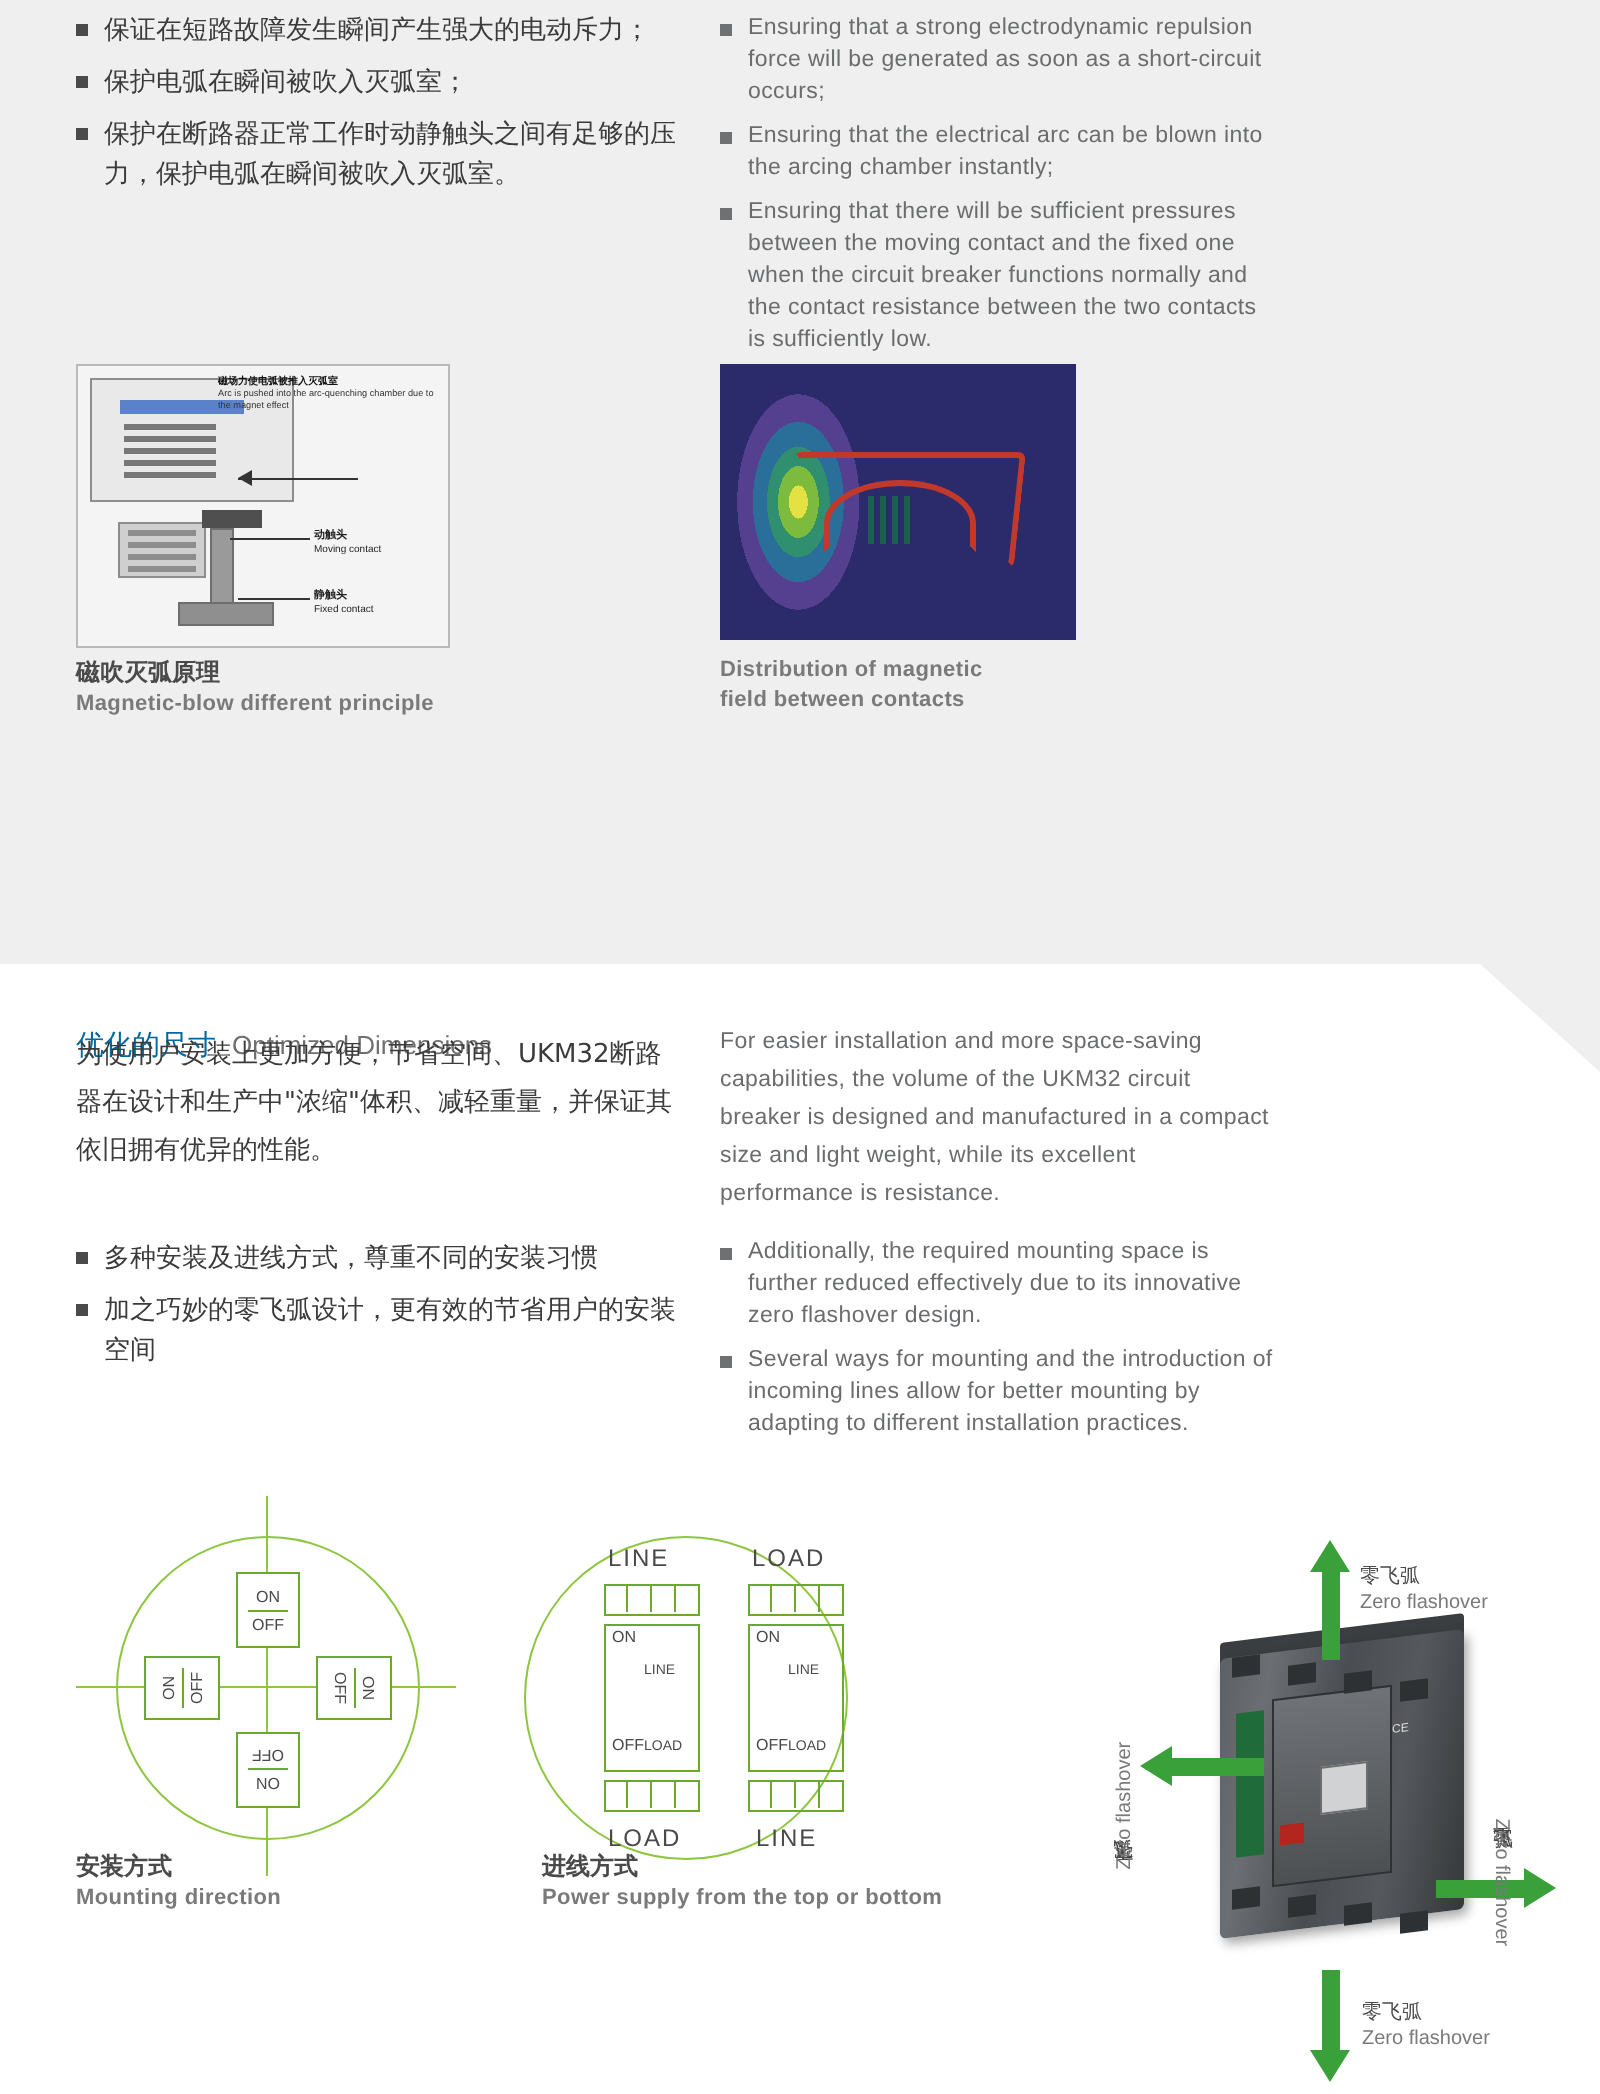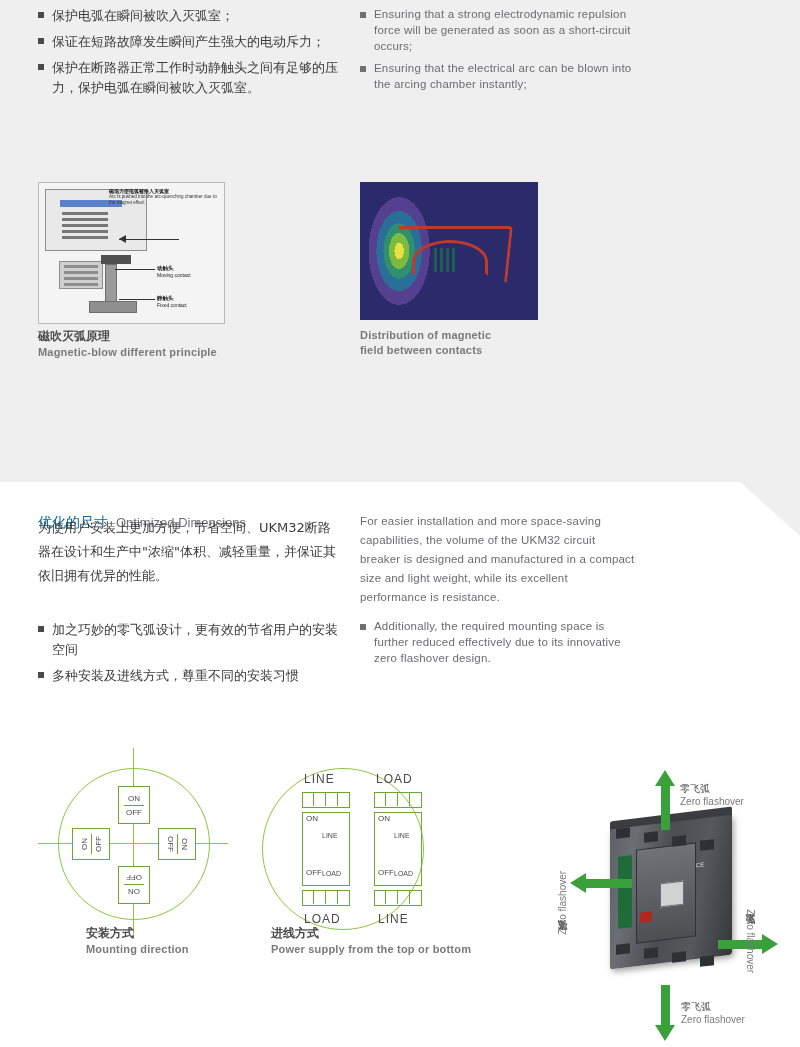--- a/index.html
+++ b/index.html
@@ -225,51 +225,55 @@
   
   .arrow{position:absolute;}
   .arrow .shaft{position:absolute;background:#3aa03a;}
   .arrow .head{position:absolute;width:0;height:0;}
 
   .zf-label{position:absolute;font-size:10px;line-height:13px;color:#4a4a4a;font-family:"DejaVu Sans",sans-serif;}
   .zf-label .en{color:#7a7a7a;font-family:"Liberation Sans",sans-serif;}
   .vert-rl{writing-mode:vertical-rl;}
   .vert-lr{writing-mode:vertical-rl;transform:rotate(180deg);}
 
-  #cap-mount{left:38px;top:925px;width:200px;margin-left:48px;}
+  #cap-mount{left:38px;top:925px;width:200px;}
   #cap-power{left:271px;top:925px;width:240px;}
 </style>
 </head>
 <body>
 
 <div id="top-section">
 
   <div class="bullet-list" id="cn-bullets">
     <div class="bullet-row">
       <span class="bullet-sq"></span>
+      <span class="bullet-txt-cn">保证在短路故障发生瞬间产生强大的电动斥力；</span>
+    </div>
+    <div class="bullet-row">
+      <span class="bullet-sq"></span>
       <span class="bullet-txt-cn">保护电弧在瞬间被吹入灭弧室；</span>
-    </div>
-    <div class="bullet-row">
-      <span class="bullet-sq"></span>
-      <span class="bullet-txt-cn">保证在短路故障发生瞬间产生强大的电动斥力；</span>
     </div>
     <div class="bullet-row">
       <span class="bullet-sq"></span>
       <span class="bullet-txt-cn">保护在断路器正常工作时动静触头之间有足够的压力，保护电弧在瞬间被吹入灭弧室。</span>
     </div>
   </div>
 
   <div class="bullet-list" id="en-bullets">
     <div class="bullet-row">
       <span class="bullet-sq en"></span>
       <span class="bullet-txt-en">Ensuring that a strong electrodynamic repulsion force will be generated as soon as a short-circuit occurs;</span>
     </div>
     <div class="bullet-row">
       <span class="bullet-sq en"></span>
       <span class="bullet-txt-en">Ensuring that the electrical arc can be blown into the arcing chamber instantly;</span>
+    </div>
+    <div class="bullet-row">
+      <span class="bullet-sq en"></span>
+      <span class="bullet-txt-en">Ensuring that there will be sufficient pressures between the moving contact and the fixed one when the circuit breaker functions normally and the contact resistance between the two contacts is sufficiently low.</span>
     </div>
   </div>
 
   <div id="fig-magnetic">
     <div class="panel-top">
       <div class="bluebar"></div>
       <div class="coil">
         <i></i>
           <i></i>
           <i></i>
@@ -337,32 +341,36 @@
   <span class="cn">优化的尺寸</span>
   <span class="en">Optimized Dimensions</span>
 </div>
 
 <div id="opt-cn-para">为使用户安装上更加方便，节省空间、UKM32断路器在设计和生产中"浓缩"体积、减轻重量，并保证其依旧拥有优异的性能。</div>
 <div id="opt-en-para">For easier installation and more space-saving capabilities, the volume of the UKM32 circuit breaker is designed and manufactured in a compact size and light weight, while its excellent performance is resistance.</div>
 
 <div class="bullet-list" id="cn-bullets2">
   <div class="bullet-row">
     <span class="bullet-sq"></span>
-    <span class="bullet-txt-cn">加之巧妙的零飞弧设计，更有效的节省用户的安装空间</span>
+    <span class="bullet-txt-cn">多种安装及进线方式，尊重不同的安装习惯</span>
   </div>
   <div class="bullet-row">
     <span class="bullet-sq"></span>
-    <span class="bullet-txt-cn">多种安装及进线方式，尊重不同的安装习惯</span>
+    <span class="bullet-txt-cn">加之巧妙的零飞弧设计，更有效的节省用户的安装空间</span>
   </div>
 </div>
 
 <div class="bullet-list" id="en-bullets2">
   <div class="bullet-row">
     <span class="bullet-sq en"></span>
     <span class="bullet-txt-en">Additionally, the required mounting space is further reduced effectively due to its innovative zero flashover design.</span>
+  </div>
+  <div class="bullet-row">
+    <span class="bullet-sq en"></span>
+    <span class="bullet-txt-en">Several ways for mounting and the introduction of incoming lines allow for better mounting by adapting to different installation practices.</span>
   </div>
 </div>
 
 <div class="greencircle" id="circle1"></div>
 <div class="cross-h" style="left:38px;top:843px;width:190px;"></div>
 <div class="cross-v" style="left:133px;top:748px;height:190px;"></div>
 
 <div class="sw" style="left:118px;top:786px;width:30px;height:36px;">
   <span>ON</span>
   <div class="swline" style="position:relative;width:20px;height:1px;margin:2px 0;"></div>

